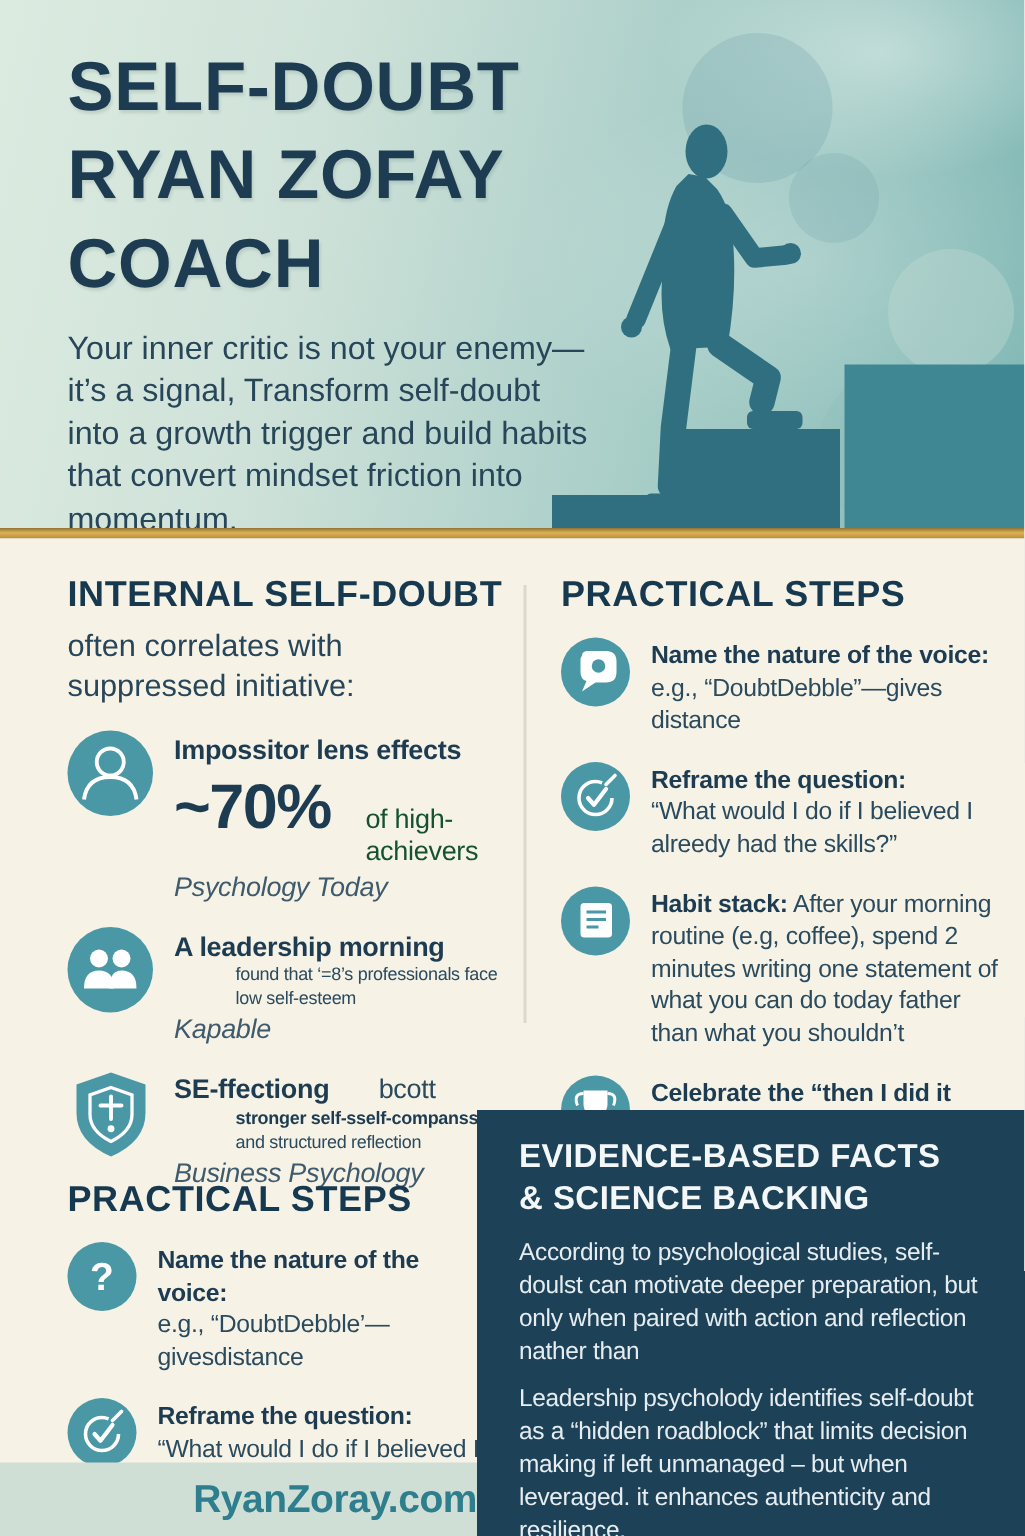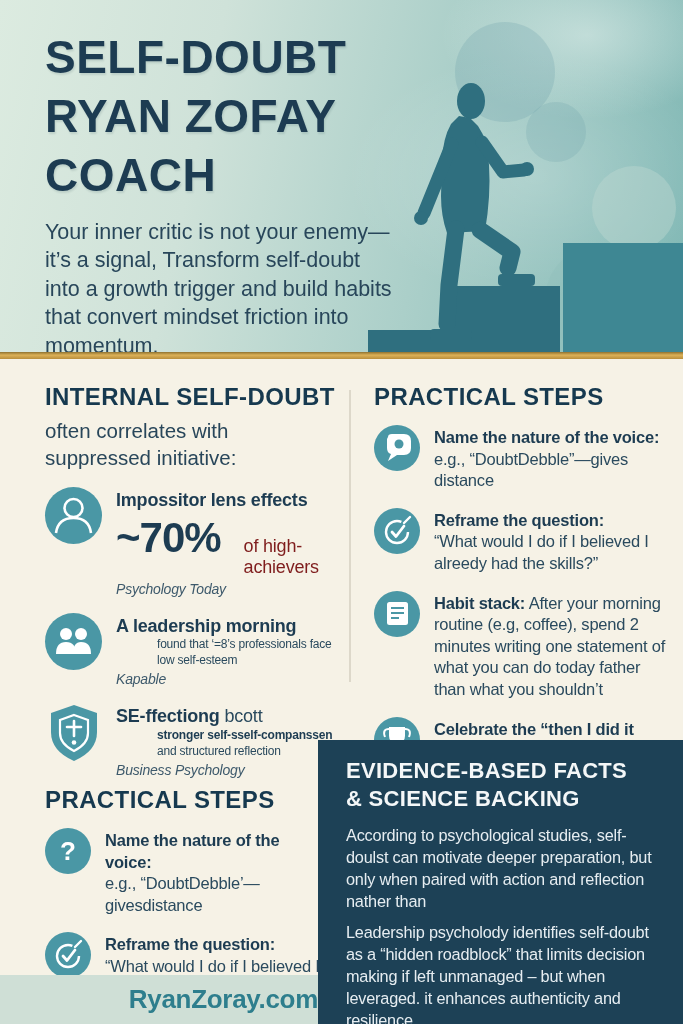--- a/index.html
+++ b/index.html
@@ -49,27 +49,27 @@
   .itxt { padding-top:2px; }
 
   .circle-icon {
     flex:0 0 auto; width:57px; height:57px; border-radius:50%;
     background:#4a97a5; display:flex; align-items:center; justify-content:center;
   }
   .circle-icon.small { width:46px; height:46px; }
   .shield-wrap { flex:0 0 auto; width:57px; display:flex; justify-content:center; }
 
   .fact-title { font-size:18px; font-weight:700; color:#1d3c52; line-height:1.25; letter-spacing:-0.2px; }
-  .fact-title .reg { font-weight:400; color:#2a4a5e; }
+  .fact-title .reg { font-weight:400; color:#2a4a5e;margin-left:28px; }
   .fact-body  { font-size:12px; color:#2a4a5e; line-height:1.3; letter-spacing:-0.2px;margin-left:41px; }
   .fact-body b{ color:#1d3c52; }
   .stat-row   { display:flex; align-items:baseline; margin:2px 0 1px;gap:16px; }
   .stat       { font-size:42px; font-weight:800; color:#1d3c52; letter-spacing:-1px; }
-  .stat-suffix{ font-size:18px; color:#7f1d1d; margin-left:7px; letter-spacing:-0.2px; }
-  .source     { font-size:14px; font-style:italic; color:#3e5a6c; margin-top:3px; letter-spacing:-0.2px; }
+  .stat-suffix{ font-size:18px; color:#14532d; margin-left:7px; letter-spacing:-0.2px; }
+  .source     { font-size:18px; font-style:italic; color:#3e5a6c; margin-top:3px; letter-spacing:-0.2px; }
 
   .step-lead { font-weight:700; color:#1d3c52; }
   .step-text { font-size:16.5px; line-height:1.31; color:#2a4a5e; letter-spacing:-0.2px; }
 
   
   .bottom-left { position:absolute; left:45px; top:786px; width:282px; }
   .bottom-left .col-heading { margin-bottom:14px; }
   .q-glyph { font-size:26px; font-weight:800; color:#ffffff; line-height:1; }
 
   

